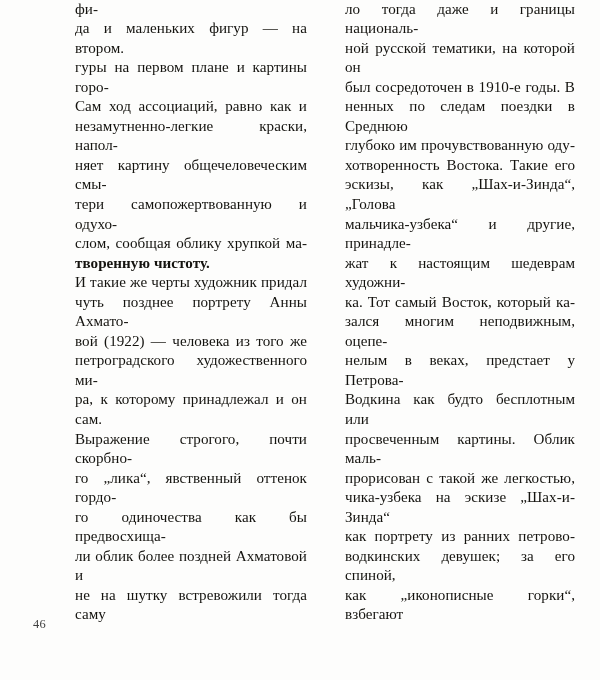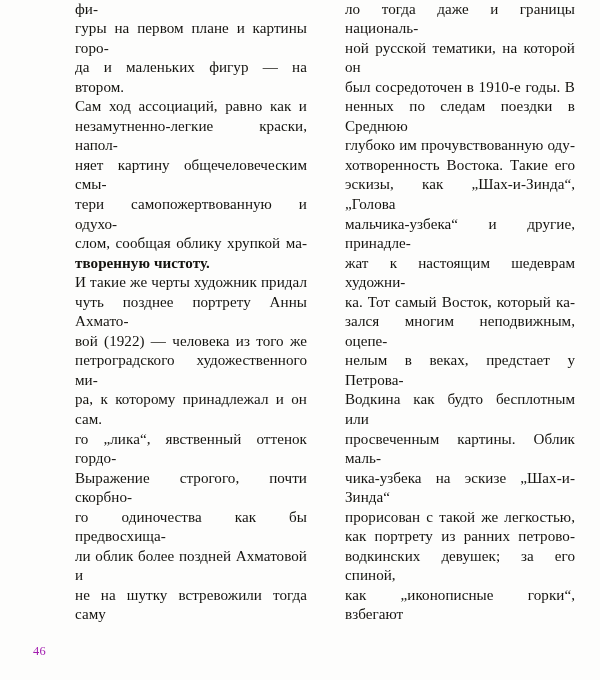--- a/index.html
+++ b/index.html
@@ -63,55 +63,55 @@
     text-align-last: justify;
     white-space: pre-wrap;
   }
   .line.last {
     text-align-last: left;
     font-weight: bold;
   }
   #folio {
     position: absolute;
     left: 33px;
-    top: 644px;
+    top: 617px;
     font-size: 12.4px;
     line-height: 14px;
-    color: #a21caf;
+    color: #404040;
     letter-spacing: 0.3px;
   }
 </style>
 </head>
 <body>
 
 <div id="page">
 
   <div id="columns">
 
     <div class="column" id="column-left">
         <p class="para">
           <span class="line">тинах староитальянских живописцев.</span>
           <span class="line">С последними сближает контраст фи-</span>
+          <span class="line">да и маленьких фигур — на втором.</span>
           <span class="line">гуры на первом плане и картины горо-</span>
-          <span class="line">да и маленьких фигур — на втором.</span>
           <span class="line">Сам ход ассоциаций, равно как и</span>
           <span class="line">незамутненно-легкие краски, напол-</span>
           <span class="line">няет картину общечеловеческим смы-</span>
           <span class="line">тери самопожертвованную и одухо-</span>
           <span class="line">слом, сообщая облику хрупкой ма-</span>
           <span class="line last">творенную чистоту.</span>
         </p>
         <p class="para">
           <span class="line">И такие же черты художник придал</span>
           <span class="line">чуть позднее портрету Анны Ахмато-</span>
           <span class="line">вой (1922) — человека из того же</span>
           <span class="line">петроградского художественного ми-</span>
           <span class="line">ра, к которому принадлежал и он сам.</span>
+          <span class="line">Выражение строгого, почти скорбно-</span>
           <span class="line">го „лика“, явственный оттенок гордо-</span>
-          <span class="line">Выражение строгого, почти скорбно-</span>
           <span class="line">го одиночества как бы предвосхища-</span>
           <span class="line">ли облик более поздней Ахматовой и</span>
           <span class="line">не на шутку встревожили тогда саму</span>
         </p>
       </div>
 
     <div class="column" id="column-right">
         <p class="para">
           <span class="line">ло тогда даже и границы националь-</span>
           <span class="line">ной русской тематики, на которой он</span>
@@ -120,22 +120,22 @@
           <span class="line">глубоко им прочувствованную оду-</span>
           <span class="line">хотворенность Востока. Такие его</span>
           <span class="line">эскизы, как „Шах-и-Зинда“, „Голова</span>
           <span class="line">мальчика-узбека“ и другие, принадле-</span>
           <span class="line">жат к настоящим шедеврам художни-</span>
           <span class="line">ка. Тот самый Восток, который ка-</span>
           <span class="line">зался многим неподвижным, оцепе-</span>
           <span class="line">нелым в веках, предстает у Петрова-</span>
           <span class="line">Водкина как будто бесплотным или</span>
           <span class="line">просвеченным картины. Облик маль-</span>
+          <span class="line">прорисован с такой же легкостью,</span>
           <span class="line">чика-узбека на эскизе „Шах-и-Зинда“</span>
-          <span class="line">прорисован с такой же легкостью,</span>
           <span class="line">как портрету из ранних петрово-</span>
           <span class="line">водкинских девушек; за его спиной,</span>
           <span class="line">как „иконописные горки“, взбегают</span>
         </p>
       </div>
 
   </div>
 
   <div id="folio">46</div>
 

